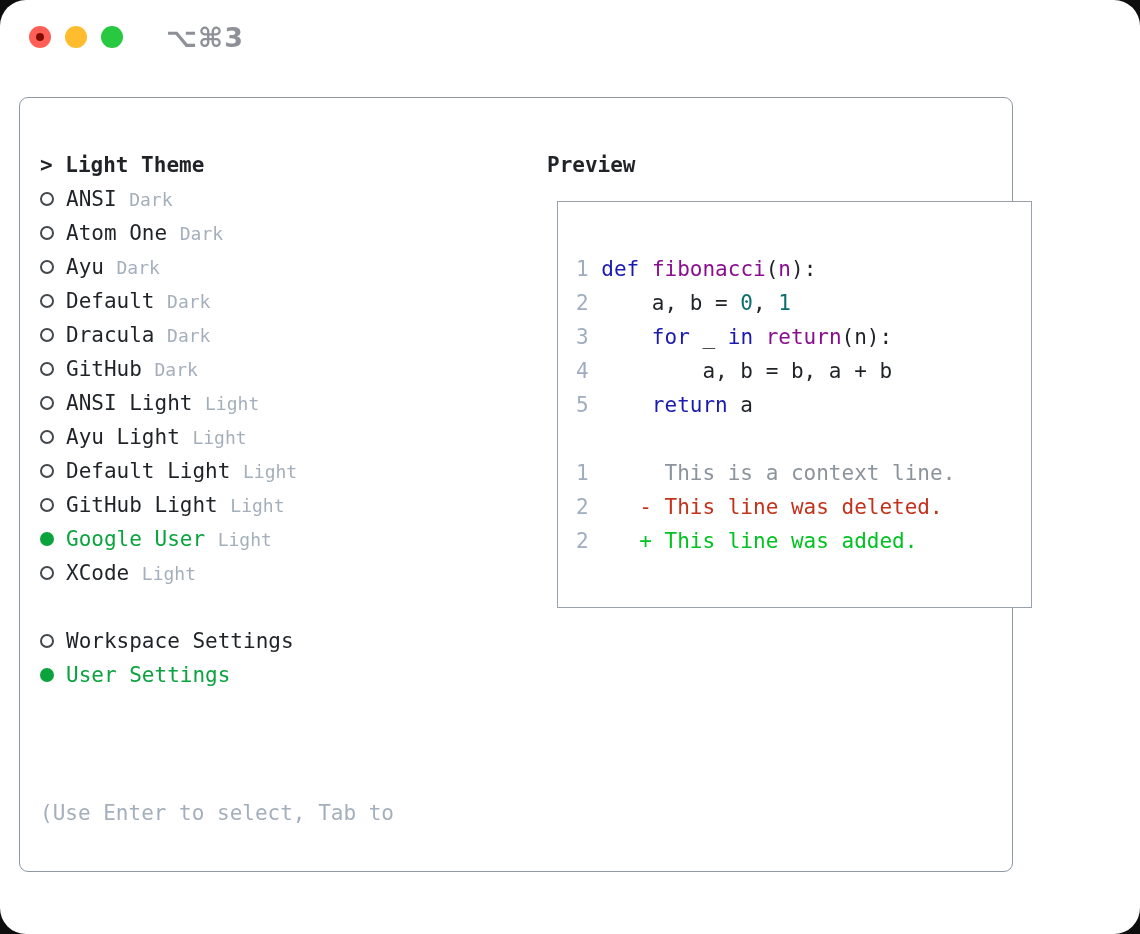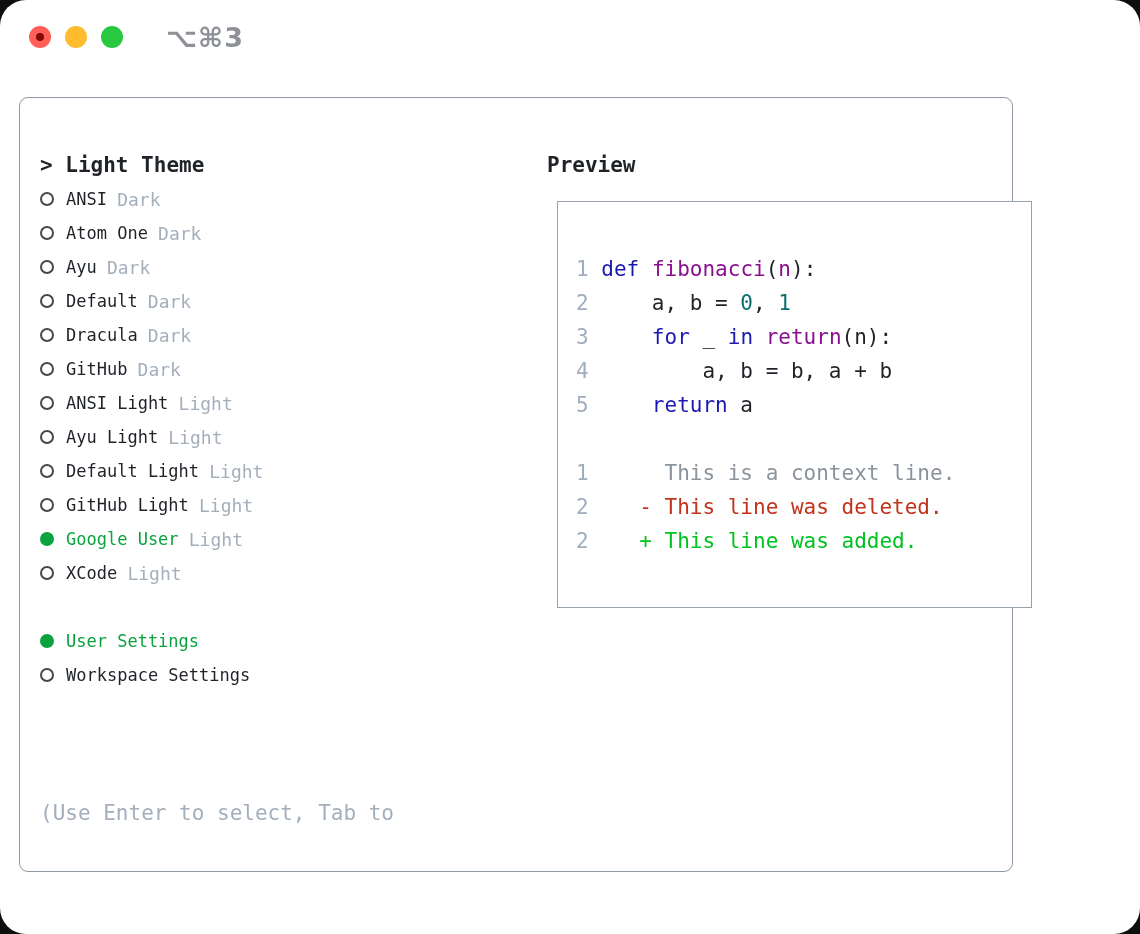--- a/index.html
+++ b/index.html
@@ -36,21 +36,21 @@
   .caret { font-weight: bold; margin-right: 0.6em; }
   .indent2 { padding-left: 26px; }
 
   ul { list-style: none; }
   li.opt { height: 34px; display: flex; align-items: center; cursor: pointer; }
   .radio {
     width: 14px; height: 14px; border-radius: 50%;
     border: 2px solid var(--c-ring); margin-right: 12px; flex: 0 0 auto;
   }
   .radio.on { background: var(--c-green); border-color: var(--c-green); }
-  .tname { font-size: 17px; color: var(--c-text); margin-right: 0.6em; white-space: pre; }
+  .tname { font-size: 21px; color: var(--c-text); margin-right: 0.6em; white-space: pre; }
   .tname.sel { color: var(--c-green); }
   .tvariant { font-size: 18px; color: var(--c-muted); }
 
   .help { margin-top: 34px; color: var(--c-muted); font-size: 21px; line-height: 35px; white-space: pre; }
 
   
   .preview-label { height: 34px; display: flex; align-items: center; font-size: 21px; font-weight: bold; }
   .preview-box {
     margin-top: 19px; margin-left: 10px; width: 475px; height: 407px;
     border: 1.5px solid var(--c-preview_border); background: #fff;
@@ -143,26 +143,26 @@
           <li class="opt">
             <span class="radio"></span>
             <span class="tname">XCode</span>
             <span class="tvariant">Light</span>
           </li>
         </ul>
 
       <div class="row blank"></div>
       <ul id="apply-list">
           <li class="opt">
+            <span class="radio"></span>
+            <span class="tname">Workspace Settings</span>
+          </li>
+          <li class="opt">
             <span class="radio on"></span>
             <span class="tname sel">User Settings</span>
-          </li>
-          <li class="opt">
-            <span class="radio"></span>
-            <span class="tname">Workspace Settings</span>
           </li>
         </ul>
 
       <div class="help">
         <div>(Use Enter to select, Tab to</div>
         
       </div>
     </div>
 
     <div class="col-right">

